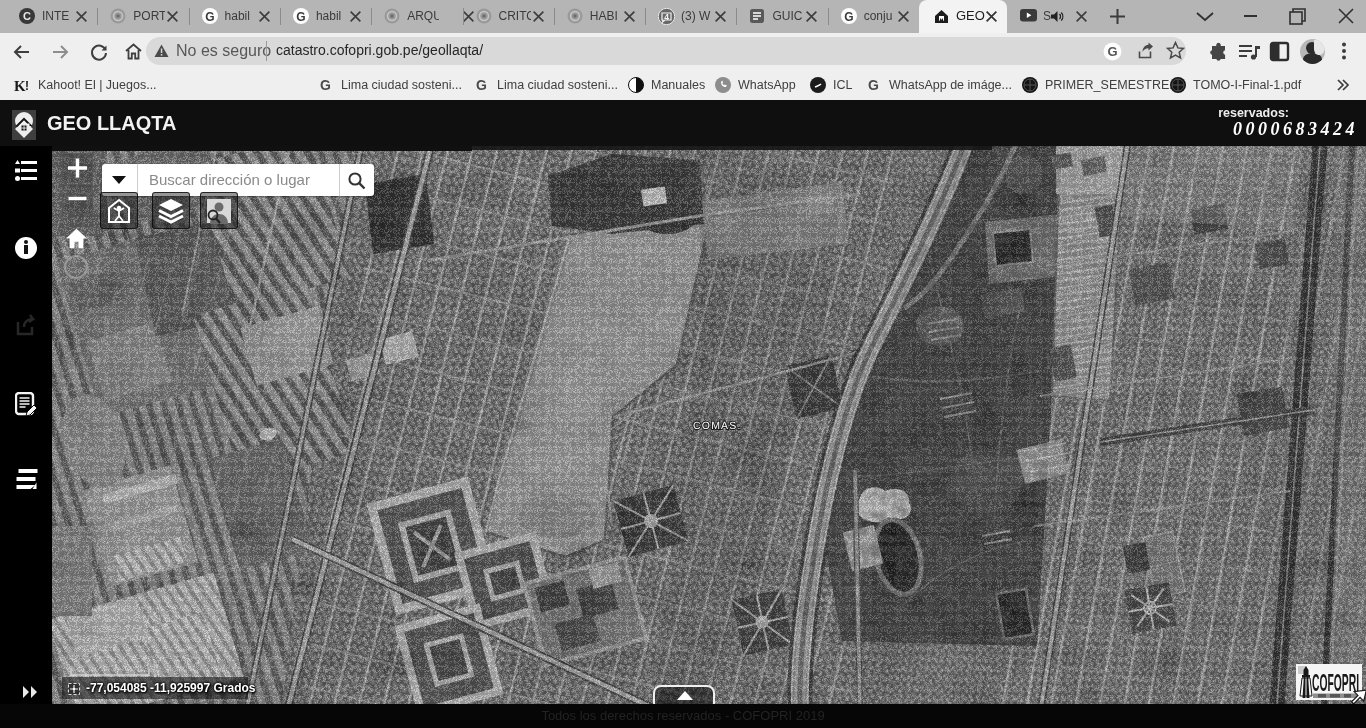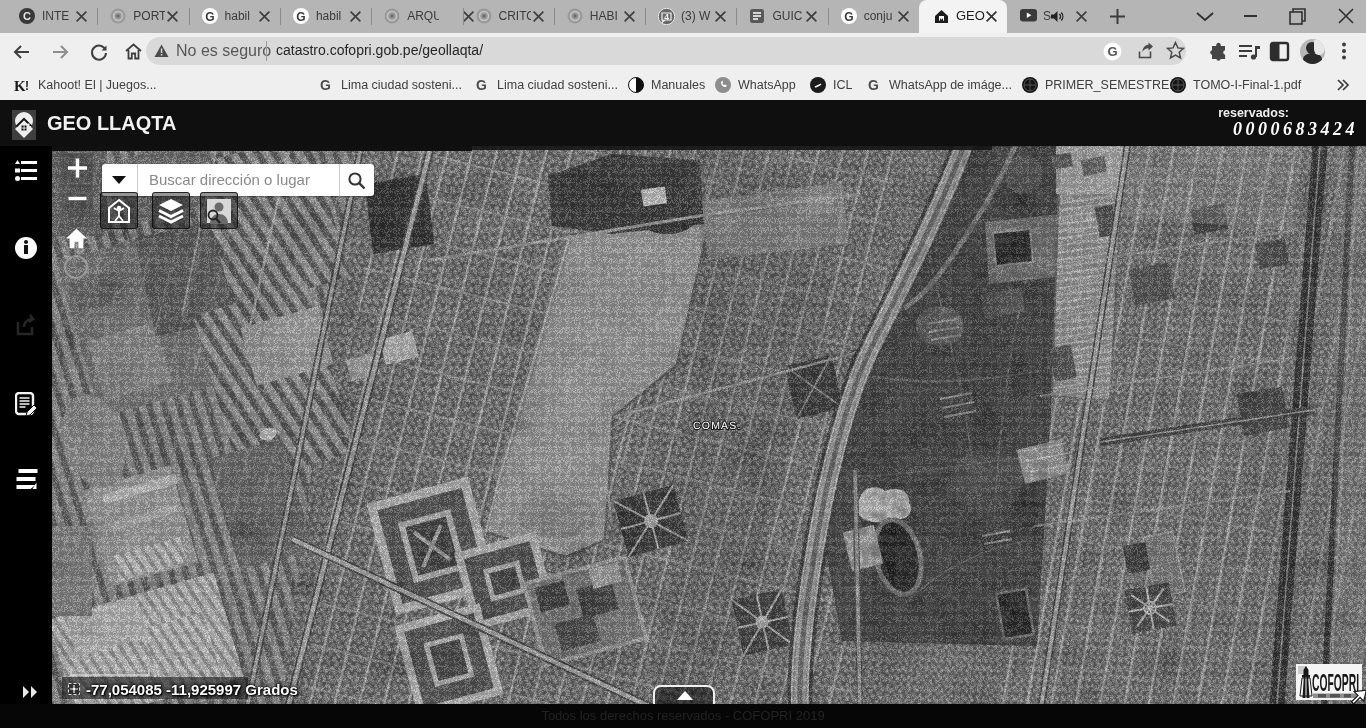--- a/index.html
+++ b/index.html
@@ -33,21 +33,21 @@
 
 #botbar{position:absolute;left:0;top:704px;width:1366px;height:32px;background:#060606;}
 #botbar div{text-align:center;font-size:13px;color:#232323;margin-top:4px;}
 
 #zoomin,#zoomout{position:absolute;left:62px;width:31px;height:30px;border:1px solid rgba(90,90,90,.65);background:rgba(30,30,30,.22);box-sizing:border-box;text-align:center;}
 #searchbar{position:absolute;left:102px;top:153px;width:272px;height:32px;background:#fff;border-radius:3px;box-shadow:0 1px 2px rgba(0,0,0,.3);margin-top:11px;}
 #searchbar .dd{position:absolute;left:0;top:0;width:35px;height:32px;border-right:1px solid #ccc;}
 #searchbar .ph{position:absolute;left:47px;top:7px;font-size:15px;color:#8a8a8a;}
 #searchbar .mag{position:absolute;right:0;top:0;width:34px;height:32px;border-left:1px solid #ccc;}
 .toolbtn{position:absolute;top:192px;width:38px;height:37px;background:rgba(20,20,20,.45);border:1px solid rgba(10,10,10,.8);border-radius:3px;box-sizing:border-box;display:flex;align-items:center;justify-content:center;}
-#coords{position:absolute;left:86px;top:681px;font-size:15px;font-weight:bold;color:#fff;text-shadow:0 0 3px #000,0 0 3px #000,1px 1px 2px #000;}
+#coords{position:absolute;left:86px;top:681px;font-size:12px;font-weight:bold;color:#fff;text-shadow:0 0 3px #000,0 0 3px #000,1px 1px 2px #000;}
 #attrib{position:absolute;left:653px;top:685px;width:62px;height:26px;background:rgba(0,0,0,.45);border:2px solid #f0f0f0;border-radius:8px;box-sizing:border-box;}
 #cofopri{position:absolute;left:1296px;top:664px;width:66px;height:36px;background:#f5f5f5;}
 </style>
 </head>
 <body>
 
 <div class="abs" id="mapwrap" style="left:52px;top:146px;width:1314px;height:558px;background:#1d4ed8;overflow:hidden;">
 <svg id="mapsvg" width="1314" height="558">
 <defs>
   <filter id="grain" x="0" y="0" width="100%" height="100%">

